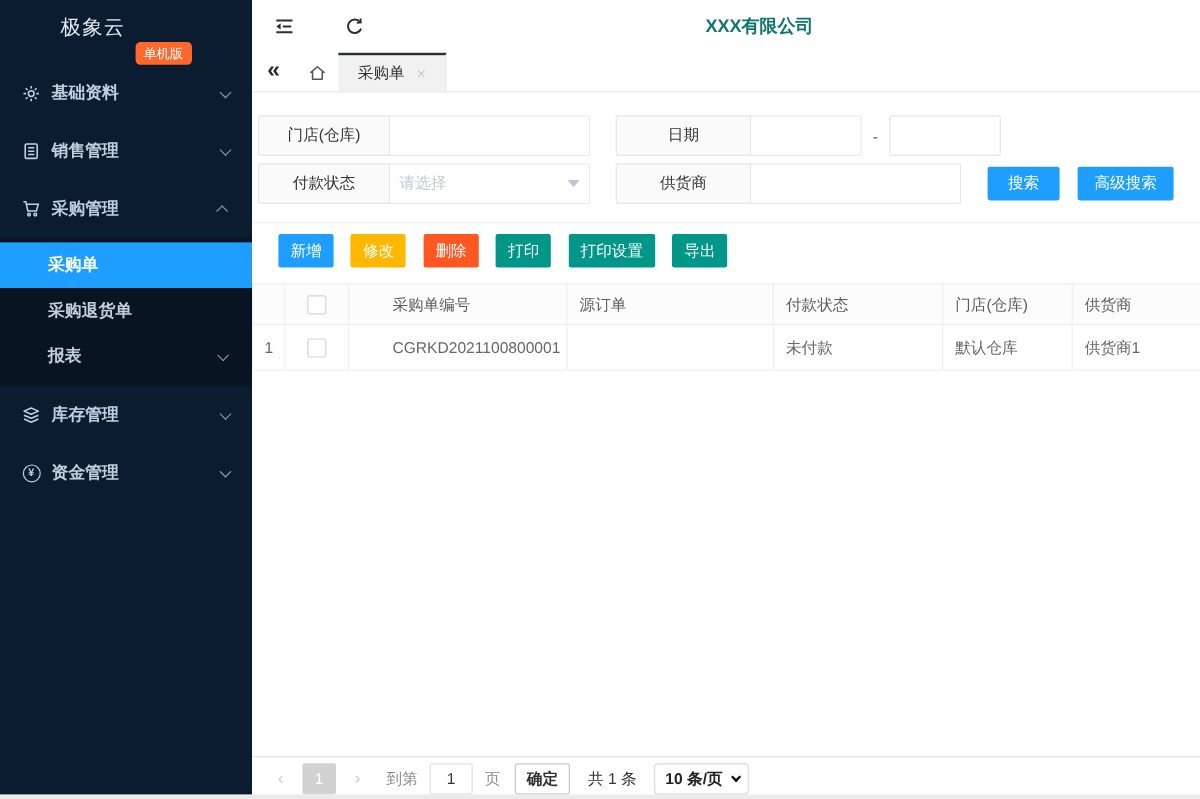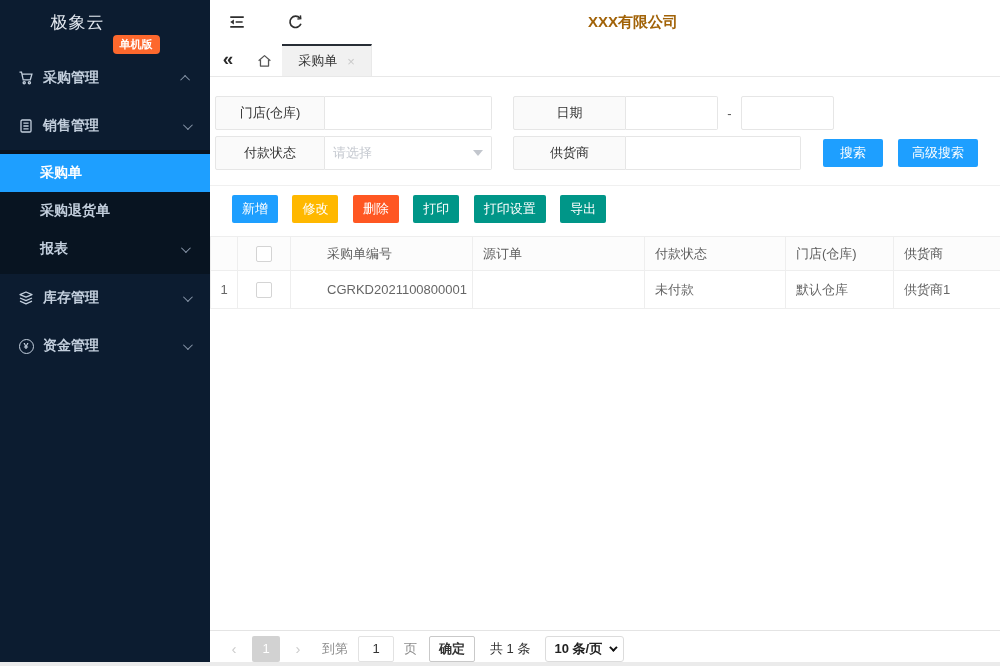--- a/index.html
+++ b/index.html
@@ -3,21 +3,21 @@
 <meta charset="utf-8">
 <style>
   * { margin:0; padding:0; box-sizing:border-box; }
   html,body { width:1000px; height:666px; font-family:"Liberation Sans", sans-serif; background:#fff; overflow:hidden; }
   .stage { position:relative; width:1000px; height:666px; }
 
   
   .sidebar { position:absolute; left:0; top:0; width:210px; height:666px; background:var(--sidebar-bg); color:#c3cfdd; }
   .logo-row { height:44px; display:flex; align-items:center; justify-content:center; gap:8px; }
   .logo-text { font-size:17px; color:#e4e9f0; letter-spacing:1px; font-weight:500; }
-  .logo-badge { background:var(--badge-orange); color:#fff; font-size:11px; padding:2px 7px; border-radius:4px; font-weight:700;margin-top:44px; }
+  .logo-badge { background:var(--badge-orange); color:#fff; font-size:11px; padding:2px 7px; border-radius:4px; font-weight:400;margin-top:44px; }
   .nav { padding-top:10px; }
   .nav-item { height:48px; display:flex; align-items:center; padding:0 20px 0 18px; font-size:14px; font-weight:600; cursor:pointer; }
   .nav-item .nicon { width:16px; height:16px; margin-right:9px; flex:none; display:flex; align-items:center; justify-content:center; color:#c3cfdd; }
   .nav-item .nlabel { flex:1; }
   .chev { display:inline-block; width:7px; height:7px; border-right:1.5px solid #8795a8; border-bottom:1.5px solid #8795a8; }
   .chev.down { transform:rotate(45deg) translateY(-2px); }
   .chev.up { transform:rotate(-135deg) translateY(-2px); }
   .submenu { background:var(--submenu-bg); padding:4px 0 6px 0; }
   .sub-item { height:38px; display:flex; align-items:center; padding-left:40px; padding-right:22px; font-size:14px; font-weight:600; color:#c3cfdd; cursor:pointer; }
   .sub-item.selected { background:var(--primary); color:#fff; }
@@ -26,21 +26,21 @@
   .yen-circle::before { content:"¥"; }
   svg.ic { display:block; }
 
   
   .main { position:absolute; left:210px; top:0; width:790px; height:666px; background:#fff; display:flex; flex-direction:column; }
 
   .header { height:44px; flex:none; display:flex; align-items:center; position:relative; }
   .hicon { width:20px; height:20px; display:flex; align-items:center; justify-content:center; cursor:pointer; color:#2e2e2e; }
   .hicon.collapse { margin-left:17px; }
   .hicon.refresh { margin-left:38px; }
-  .page-title { position:absolute; left:378px; top:0; height:44px; display:flex; align-items:center; font-size:15px; font-weight:700; color:#a16207; }
+  .page-title { position:absolute; left:378px; top:0; height:44px; display:flex; align-items:center; font-size:15px; font-weight:700; color:#0f766e; }
 
   .tabbar { height:33px; flex:none; border-bottom:1px solid #e8e8e8; display:flex; align-items:stretch; }
   .tb-btn { width:36px; display:flex; align-items:center; justify-content:center; cursor:pointer; color:#2b2b2b; }
   .tb-btn.laquo { font-size:19px; font-weight:700; padding-bottom:2px; }
   .tab { width:90px; margin-left:0; background:#f1f1f1; border-top:2px solid #272d35; border-right:1px solid #e9e9e9; display:flex; align-items:center; justify-content:center; gap:10px; font-size:13px; color:#333; cursor:pointer; }
   .tab .close-x { color:#c9c9c9; font-size:13px; }
 
   
   .filters { flex:none; padding:19px 0 15px 5px; border-bottom:1px solid #f0f0f0; }
   .frow { display:flex; align-items:center; height:34px; }
@@ -98,42 +98,52 @@
 
 <div class="stage">
 
   <aside class="sidebar">
     <div class="logo-row">
       <span class="logo-text">极象云</span>
       <span class="logo-badge">单机版</span>
     </div>
     <nav class="nav">
 
+      <div class="nav-item">
+        <span class="nicon">
+          <svg class="ic" width="16" height="16" viewBox="0 0 16 16" fill="none" stroke="currentColor" stroke-width="1.3">
+            <circle cx="8" cy="8" r="2.4"></circle>
+            <path d="M8 1.6v2.1M8 12.3v2.1M1.6 8h2.1M12.3 8h2.1M3.5 3.5l1.5 1.5M11 11l1.5 1.5M12.5 3.5L11 5M5 11l-1.5 1.5"></path>
+          </svg>
+        </span>
+        <span class="nlabel">基础资料</span>
+        <span class="chev down"></span>
+      </div>
+
+      <div class="nav-item">
+        <span class="nicon">
+          <svg class="ic" width="16" height="16" viewBox="0 0 16 16" fill="none" stroke="currentColor" stroke-width="1.3">
+            <rect x="3" y="2" width="10" height="12" rx="1.2"></rect>
+            <path d="M5.4 5.2h5.2M5.4 8h5.2M5.4 10.8h5.2"></path>
+          </svg>
+        </span>
+        <span class="nlabel">销售管理</span>
+        <span class="chev down"></span>
+      </div>
 
       <div class="nav-item">
         <span class="nicon">
           <svg class="ic" width="16" height="16" viewBox="0 0 16 16" fill="none" stroke="currentColor" stroke-width="1.3">
             <path d="M1.5 2.2h2l1.7 7.6h7.1l1.6-5.6H4.3"></path>
             <circle cx="6.2" cy="12.8" r="1.1"></circle>
             <circle cx="11.4" cy="12.8" r="1.1"></circle>
           </svg>
         </span>
         <span class="nlabel">采购管理</span>
         <span class="chev up"></span>
-      </div>
-
-      <div class="nav-item">
-        <span class="nicon">
-          <svg class="ic" width="16" height="16" viewBox="0 0 16 16" fill="none" stroke="currentColor" stroke-width="1.3">
-            <rect x="3" y="2" width="10" height="12" rx="1.2"></rect>
-            <path d="M5.4 5.2h5.2M5.4 8h5.2M5.4 10.8h5.2"></path>
-          </svg>
-        </span>
-        <span class="nlabel">销售管理</span>
-        <span class="chev down"></span>
       </div>
 
       <div class="submenu">
         <div class="sub-item selected">
           <span class="nlabel">采购单</span>
         </div>
         <div class="sub-item">
           <span class="nlabel">采购退货单</span>
         </div>
         <div class="sub-item">

